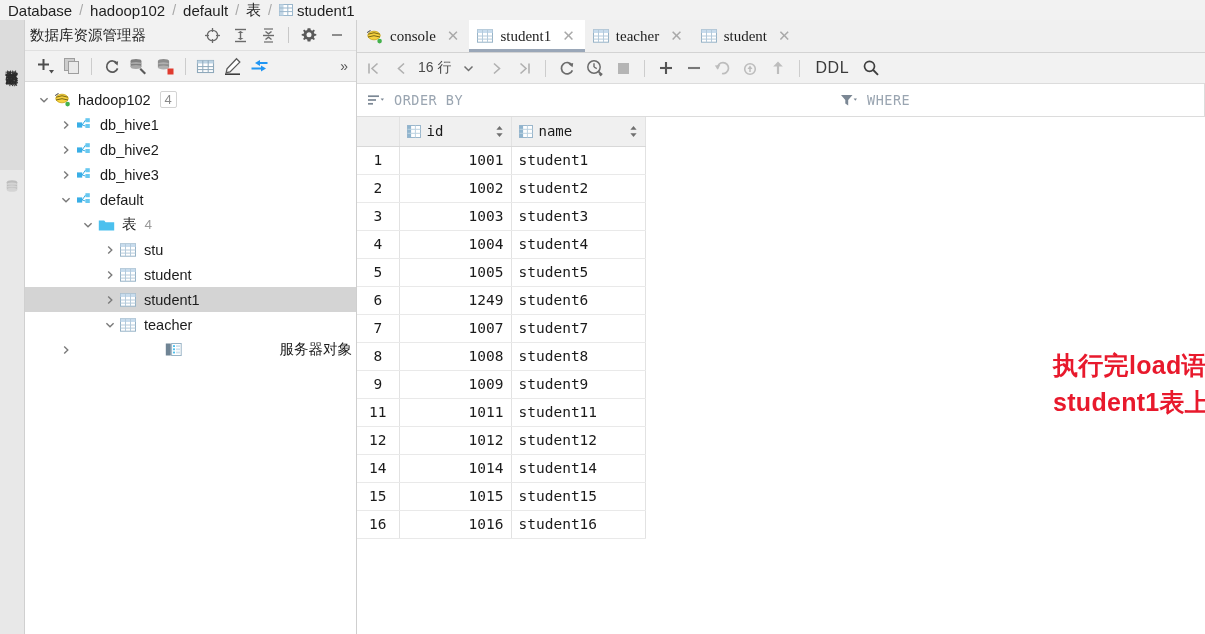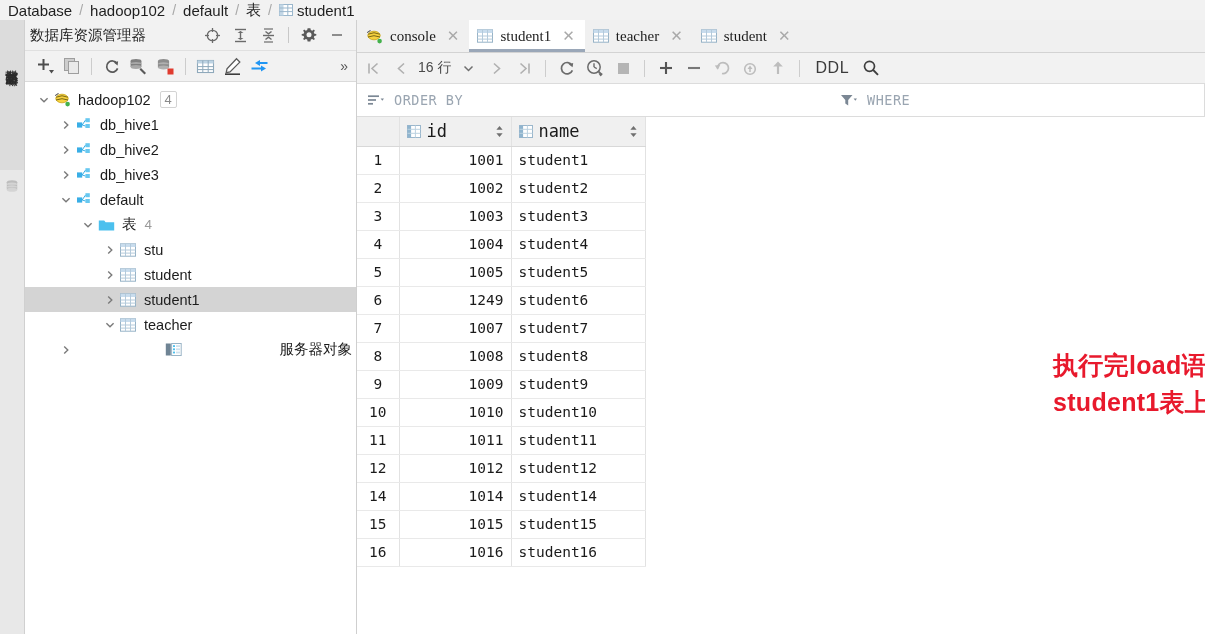--- a/index.html
+++ b/index.html
@@ -149,21 +149,21 @@
   }
   th.c-rownum, td.c-rownum { width: 42px; }
   th.c-id, td.c-id { width: 112px; }
   th.c-name, td.c-name { width: 134px; }
   td.c-rownum {
     text-align: center; color: #b6b6b6; background: #ffffff;
   }
   td.c-id { text-align: right; }
   td.c-name { text-align: left; }
   .th-inner { display: flex; align-items: center; gap: 6px; height: 100%; }
-  .th-label { font-family: "DejaVu Sans Mono", monospace; font-size: 17px; color: #1a1a1a; }
+  .th-label { font-family: "DejaVu Sans Mono", monospace; font-size: 14px; color: #1a1a1a; }
   .sortarrows { margin-left: auto; display: flex; flex-direction: column; gap: 1px; }
 
   
   .annot {
     position: absolute; left: 696px; top: 327px; width: 420px;
     color: #e8192c; font-size: 25px; font-weight: bold; line-height: 37px;
     letter-spacing: 0.3px;
   }
   .annot div { white-space: nowrap; }
 
@@ -785,25 +785,20 @@
               <td class="c-rownum">8</td>
               <td class="c-id">1008</td>
               <td class="c-name">student8</td>
             </tr>
             <tr>
               <td class="c-rownum">9</td>
               <td class="c-id">1009</td>
               <td class="c-name">student9</td>
             </tr>
             <tr>
-              <td class="c-rownum">10</td>
-              <td class="c-id">1010</td>
-              <td class="c-name">student10</td>
-            </tr>
-            <tr>
               <td class="c-rownum">11</td>
               <td class="c-id">1011</td>
               <td class="c-name">student11</td>
             </tr>
             <tr>
               <td class="c-rownum">12</td>
               <td class="c-id">1012</td>
               <td class="c-name">student12</td>
             </tr>
             <tr>

